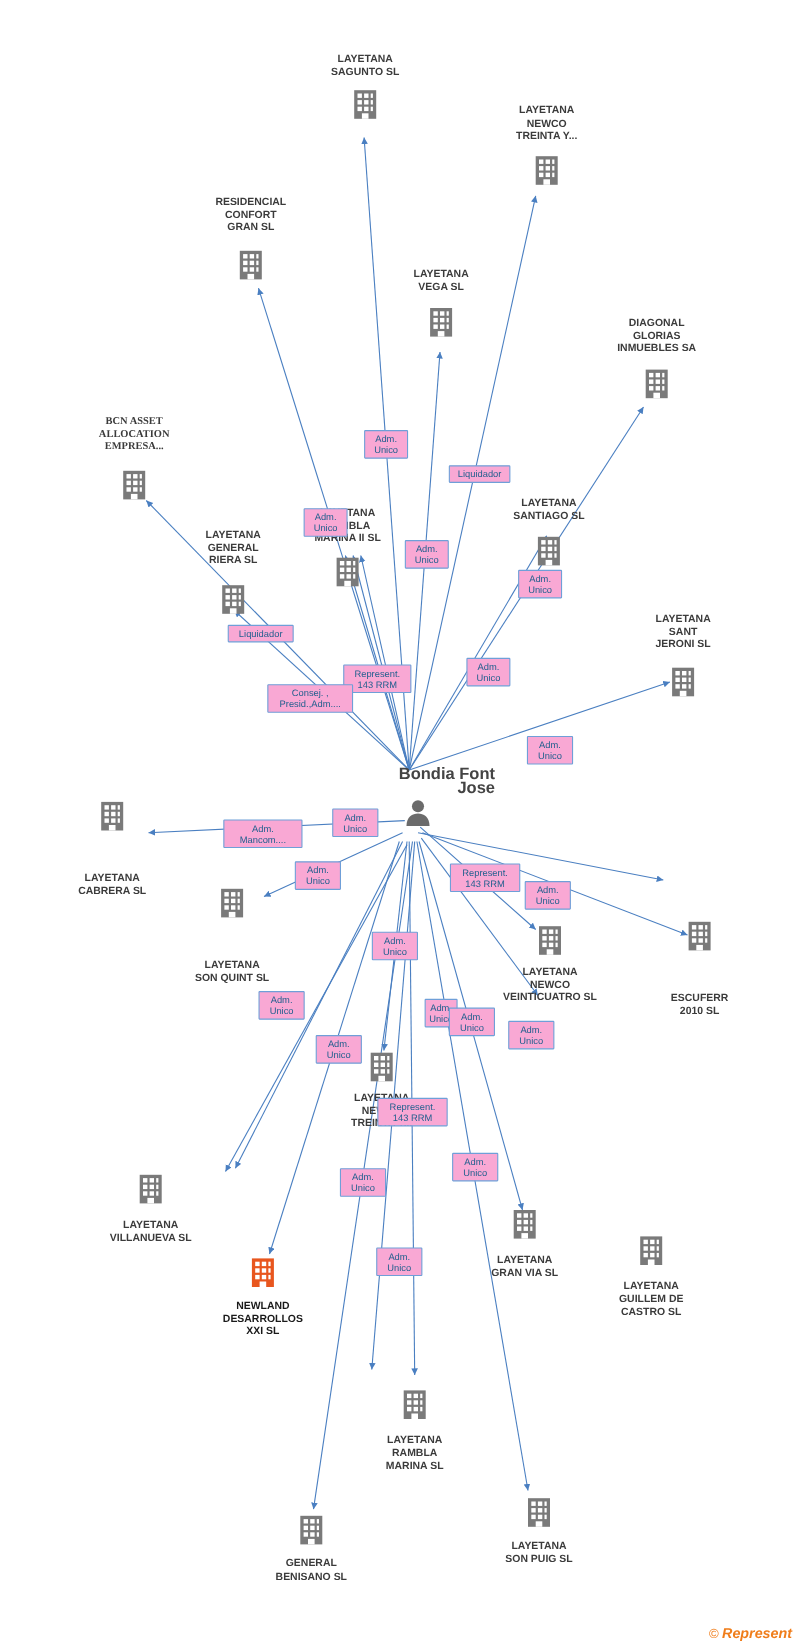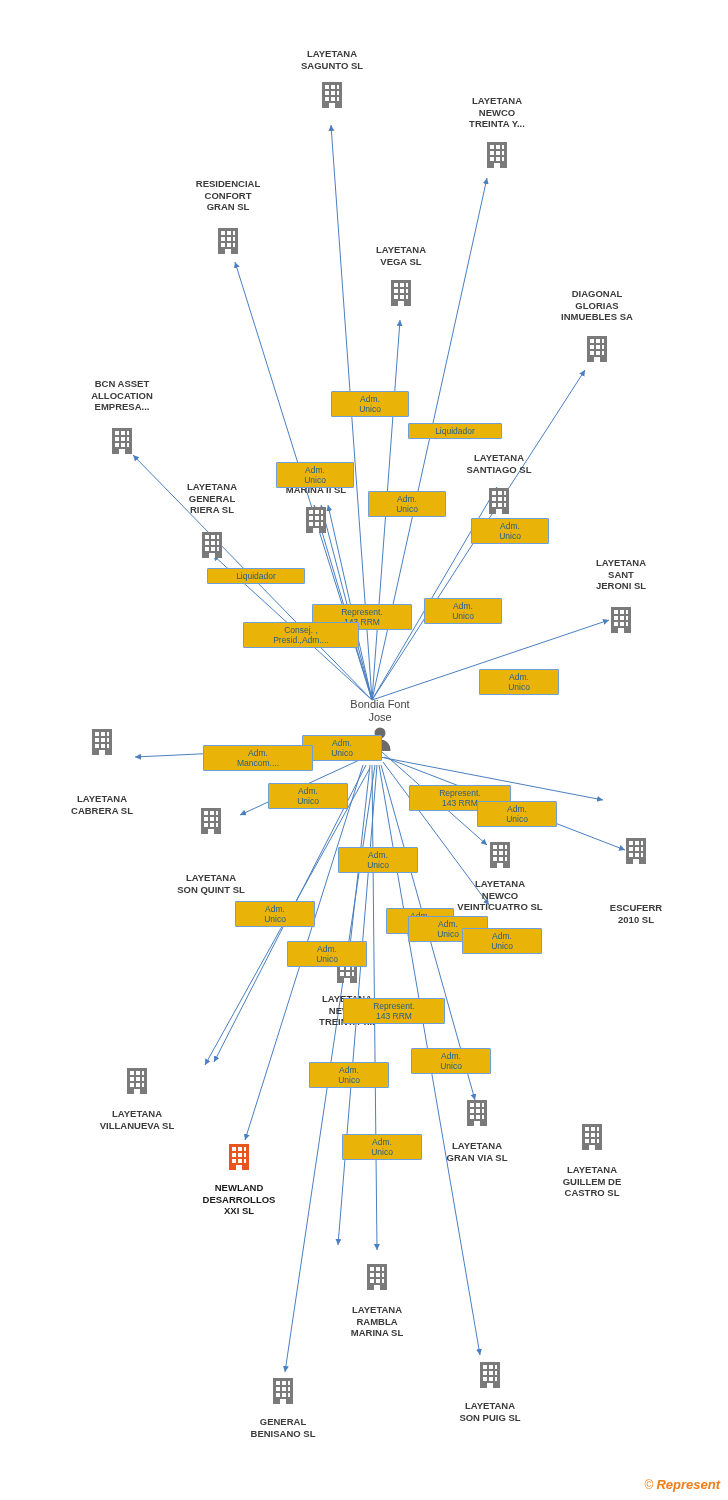--- a/index.html
+++ b/index.html
@@ -40,43 +40,44 @@
     margin: 0 auto 2px auto;
   }
   .node .lbl {
     display: block;
     white-space: pre-line;
   }
   .person {
     position: absolute;
     width: 140px;
     margin-left: -70px;
-    text-align: center;
-    font-size: 11px;
+    text-align: right;
+    font-size: 15px;
     line-height: 12.5px;
     color: #444;
+    font-weight: bold;
   }
   .person .lbl {
     display: block;
     white-space: pre-line;
     margin-bottom: 1px;
   }
   .person .avatar {
     display: block;
     margin: 0 auto;
   }
   .edge-label {
     position: absolute;
     border: 1px solid #6f9fd8;
-    background: #eab308;
+    background: #f9a8d4;
     color: #24608f;
     font-size: 8.5px;
     line-height: 10px;
     text-align: center;
-    padding: 2px 19px;
+    padding: 2px 0;
     white-space: pre-line;
     border-radius: 1px;
   }
   .watermark {
     position: absolute;
     right: 8px;
     bottom: 8px;
     font-size: 13px;
     color: #f07d1a;
     font-style: italic;
@@ -260,21 +261,21 @@
           <rect x="6" y="11" width="4" height="4"></rect>
           <rect x="12" y="11" width="4" height="4"></rect>
           <rect x="18" y="11" width="2" height="4"></rect>
           <rect x="6" y="17" width="4" height="4"></rect>
           <rect x="12" y="17" width="4" height="4"></rect>
           <rect x="18" y="17" width="2" height="4"></rect>
           <rect x="10" y="23" width="6" height="5"></rect>
         </g>
       </svg>
   </div>
-  <div class="node" style="left:122px; top:378px;">
+  <div class="node" style="left:122px; top:378px;font-family:Liberation Serif, serif;">
       <span class="lbl">BCN ASSET
 ALLOCATION
 EMPRESA...</span>
     </div>
 
   <div class="node" style="left:316px; top:505px;">
     <svg class="glyph" width="26" height="30" viewBox="0 0 26 30">
         <rect x="3" y="2" width="20" height="26" fill="#7a7a7a"></rect>
         <g fill="#ffffff">
           <rect x="6" y="5" width="4" height="4"></rect>

